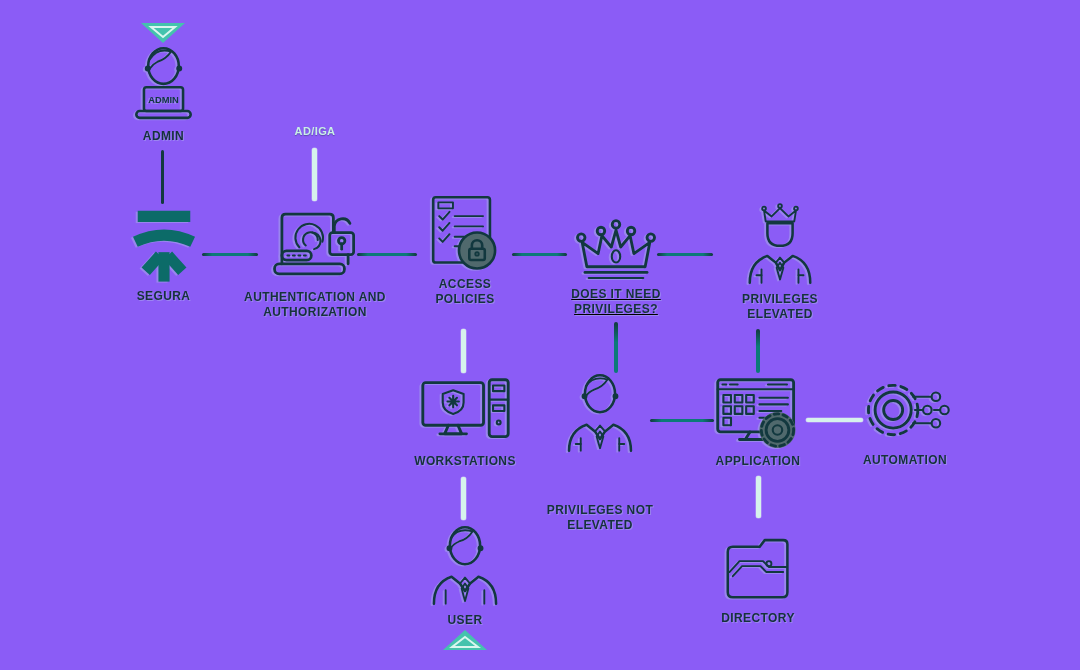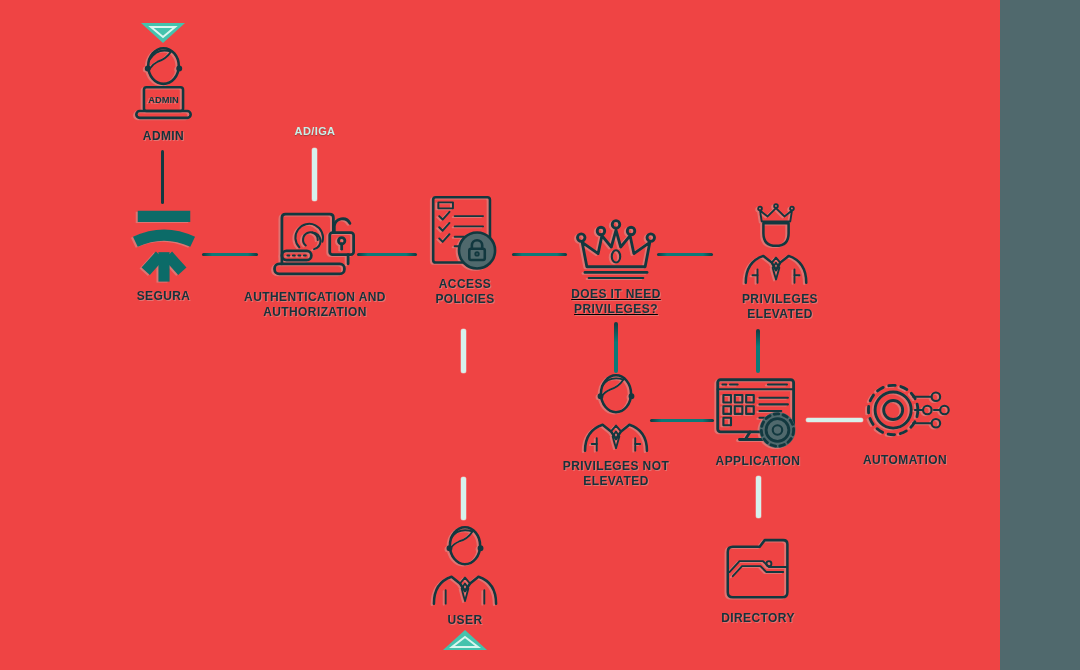--- a/index.html
+++ b/index.html
@@ -1,16 +1,16 @@
 <!DOCTYPE html>
 <html><head>
 <meta charset="utf-8">
 <style>
   html,body{margin:0;padding:0;background:#50696d;}
-  #canvas{position:relative;width:1000px;height:670px;background:#ef4444;overflow:hidden;
+  #canvas{position:relative;width:1080px;height:670px;background:#8b5cf6;overflow:hidden;
           font-family:"Liberation Sans",sans-serif;}
   .node{position:absolute;display:flex;flex-direction:column;align-items:center;}
   .icon{filter:drop-shadow(-1.5px 1.5px 0 rgba(190,229,221,0.30));}
   .icon svg{display:block;}
   .lbl{margin-top:5px;font-size:12px;font-weight:bold;letter-spacing:.4px;line-height:1.25;
        color:#16323b;text-transform:uppercase;text-align:center;white-space:pre-line;
        text-shadow:1px 1px 0 rgba(199,236,229,0.28);}
   .lbl.light{color:#c9efe7;text-shadow:0 1px 1px rgba(10,40,45,.35);font-size:11px;}
   .conn{position:absolute;border-radius:2px;}
   .conn.teal-h{background:linear-gradient(90deg,#12393f 0%,#0c7a78 18%,#0c7a78 82%,#12393f 100%);}
@@ -147,43 +147,62 @@
           <ellipse cx="50" cy="47" rx="4.5" ry="6.5" class="thin"></ellipse>
           <path d="M17 64 H83"></path>
           <path d="M21 70 H79" class="thin"></path>
         </g>
       </svg>
     </span>
     <div class="lbl">DOES IT NEED
 PRIVILEGES?</div>
   </div>
 
-  <div class="node" style="left:698px;top:203px;width:120px;align-items:flex-end;">
+  <div class="node" style="left:720px;top:203px;width:120px;">
     <span class="icon">
       <svg width="84" height="84" viewBox="0 0 100 100">
         <g class="stroke">
           <path class="thin" d="M33 22 L31 9 L40 16 L50 6 L60 16 L69 9 L67 22 Z"></path>
           <circle cx="31" cy="6.5" r="2.2" class="thin"></circle>
           <circle cx="50" cy="3.5" r="2.2" class="thin"></circle>
           <circle cx="69" cy="6.5" r="2.2" class="thin"></circle>
           <path d="M35 24 H65 V36 Q65 51 50 51 Q35 51 35 36 Z"></path>
           <path d="M14 95 Q14 70 35 63 L45 71 L50 80 L55 71 L65 63 Q86 70 86 95"></path>
           <path class="thin" d="M45 71 L50 65 L55 71"></path>
           <path class="thin" d="M50 71 L46 77 L50 91 L54 77 Z"></path>
           <path class="thin" d="M28 79 V95 M72 79 V95"></path>
           <path class="thin" d="M22 86 h6 M72 86 h6"></path>
         </g>
       </svg>
     </span>
     <div class="lbl">PRIVILEGES
 ELEVATED</div>
   </div>
 
-
-  <div class="node" style="left:556px;top:372px;width:120px;">
+  <div class="node" style="left:405px;top:375px;width:120px;">
+    <span class="icon">
+      <svg width="95" height="74" viewBox="0 0 100 78">
+        <g class="stroke">
+          <rect x="5" y="8" width="64" height="45" rx="3"></rect>
+          <path class="thin" d="M37 16 l11 4 v9 q0 9 -11 12 q-11 -3 -11 -12 v-9 Z"></path>
+          <path class="thin" d="M37 22 v12 M31 28 h12 M33 24 l8 8 M41 24 l-8 8"></path>
+          <path d="M32 53 l-4 9 h18 l-4 -9"></path>
+          <path d="M23 62 h28"></path>
+          <rect x="75" y="5" width="20" height="60" rx="3"></rect>
+          <path class="thin" d="M75 26 h20"></path>
+          <rect x="79" y="11" width="12" height="6" class="thin"></rect>
+          <rect x="79" y="32" width="12" height="6" class="thin"></rect>
+          <circle cx="85" cy="50" r="2" class="thin"></circle>
+        </g>
+      </svg>
+    </span>
+    <div class="lbl">WORKSTATIONS</div>
+  </div>
+
+  <div class="node" style="left:540px;top:372px;width:120px;gap:44px;">
     <span class="icon">
       <svg width="84" height="82" viewBox="0 0 100 98">
         <g class="stroke">
           <ellipse cx="50" cy="26" rx="18" ry="22"></ellipse>
           <path class="thin" d="M33 17 Q42 4 59 9 Q53 18 43 21 Q36 24 33 29"></path>
           <circle cx="31.5" cy="29" r="2"></circle>
             <circle cx="68.5" cy="29" r="2"></circle>
           <path d="M13 94 Q13 70 34 63 L44 71 L50 80 L56 71 L66 63 Q87 70 87 94"></path>
           <path class="thin" d="M44 71 L50 64 L56 71"></path>
           <path class="thin" d="M50 71 L46 77 L50 91 L54 77 Z"></path>

